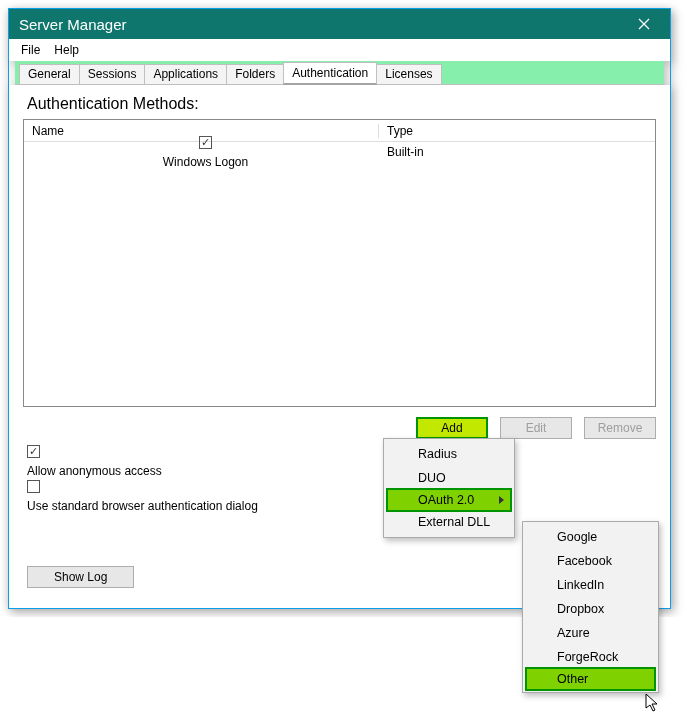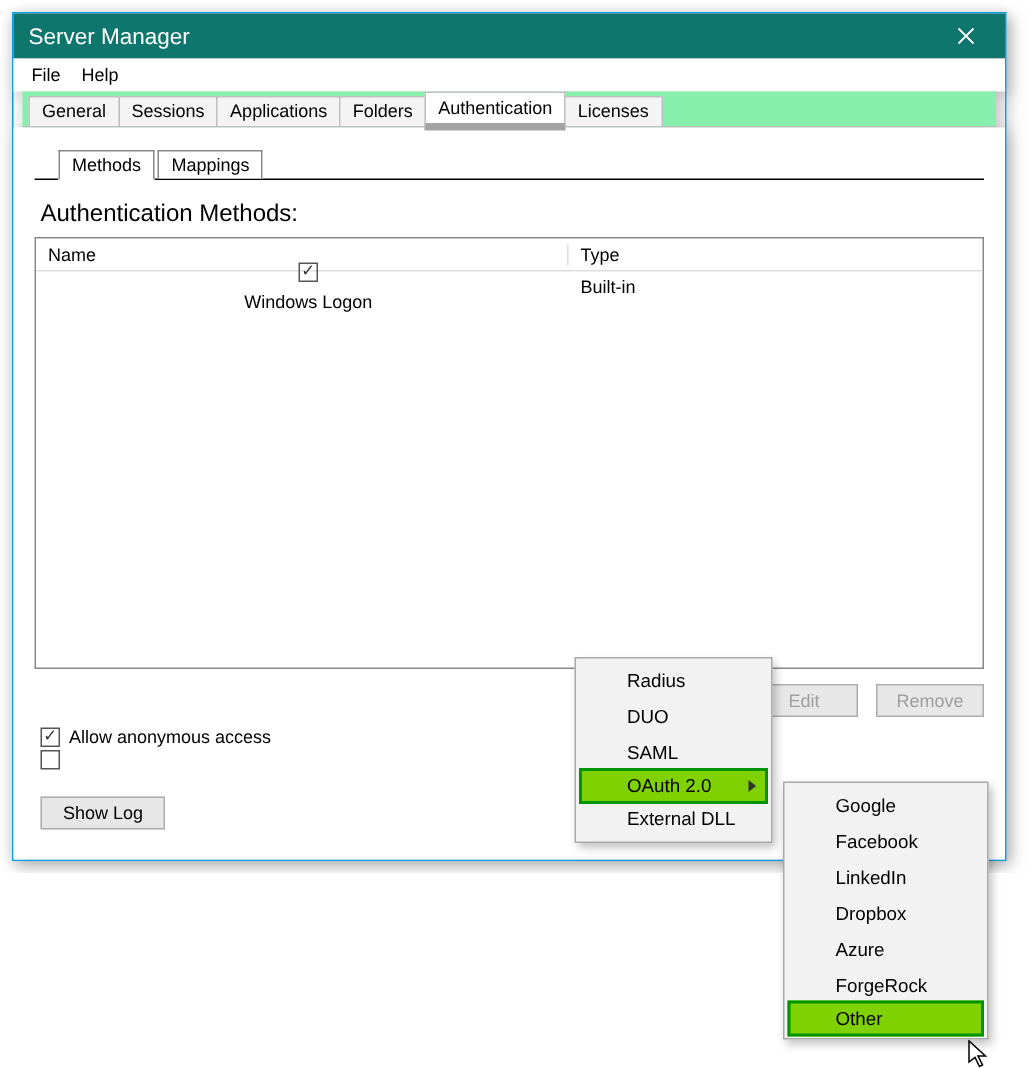--- a/index.html
+++ b/index.html
@@ -66,21 +66,21 @@
   position: relative;
   top: 1px;
   cursor: pointer;
   font-size:12px;
 }
 .tab.active {
   background: #fff;
   z-index: 2;
   padding-top: 3px;
   top: 1px;
-  border-bottom: 5px solid #a3a3a3;
+  border-bottom: 2px solid #a3a3a3;
 }
 .client-area {
   padding: 10px 14px 14px;
   background:#fff;
 }
 .subtab-wrap {
   border-bottom: 1px solid #000;
   margin: 4px 0 14px;
   padding-left: 16px;
 }
@@ -149,31 +149,32 @@
 .btn.highlight {
   background: #c3e800;
   border:2px solid #009400;
 }
 .btn.disabled {
   color:#9e9e9e;
   cursor:default;
 }
 .check-row {
   display:flex;
-  align-items:center;
   gap:6px;
   margin: 6px 0 2px 4px;
+  flex-direction: column;
 }
 .showlog-wrap { margin: 18px 0 6px 4px; }
 .showlog-btn {
-  padding: 3px 14px;
+  padding: 3px 26px;
   border:1px solid #adadad;
   background:#e7e7e7;
   cursor:pointer;
   font-size:12px;
+  margin-top:35px;
 }
 
 .menu {
   position:absolute;
   background:#f2f2f2;
   border:1px solid #aaa;
   box-shadow: 2px 3px 6px rgba(0,0,0,0.25);
   padding: 3px 2px;
   font-size:12.5px;
 }
@@ -234,24 +235,20 @@
     <div class="tab">General</div>
     <div class="tab">Sessions</div>
     <div class="tab">Applications</div>
     <div class="tab">Folders</div>
     <div class="tab active">Authentication</div>
     <div class="tab">Licenses</div>
   </div>
 
   <div class="client-area">
 
-    <div class="subtab-wrap">
-      <span class="subtab active">Methods</span>
-      <span class="subtab">Mappings</span>
-    </div>
 
     <div class="section-label">Authentication Methods:</div>
 
     <div class="listbox">
       <div class="list-header">
         <div class="col-name">Name</div>
         <div class="col-type">Type</div>
       </div>
       <div class="list-row">
         <div class="col-name">
@@ -267,35 +264,35 @@
       <div class="btn disabled">Edit</div>
       <div class="btn disabled">Remove</div>
     </div>
 
     <div class="check-row">
       <span class="checkbox checked"></span>
       <span>Allow anonymous access</span>
     </div>
     <div class="check-row" style="margin-top:2px">
       <span class="checkbox"></span>
+      <span>Use standard browser authentication dialog</span>
     </div>
 
     <div class="showlog-wrap">
       <button class="showlog-btn">Show Log</button>
     </div>
 
   </div>
 
 </div>
 </div>
 
 <div class="menu menu1">
   <div class="menu-item">Radius</div>
   <div class="menu-item">DUO</div>
-  <div class="menu-item">SAML</div>
   <div class="menu-item has-sub hi-green">OAuth 2.0</div>
   <div class="menu-item">External DLL</div>
 </div>
 
 <div class="menu menu2">
   <div class="menu-item">Google</div>
   <div class="menu-item">Facebook</div>
   <div class="menu-item">LinkedIn</div>
   <div class="menu-item">Dropbox</div>
   <div class="menu-item">Azure</div>

